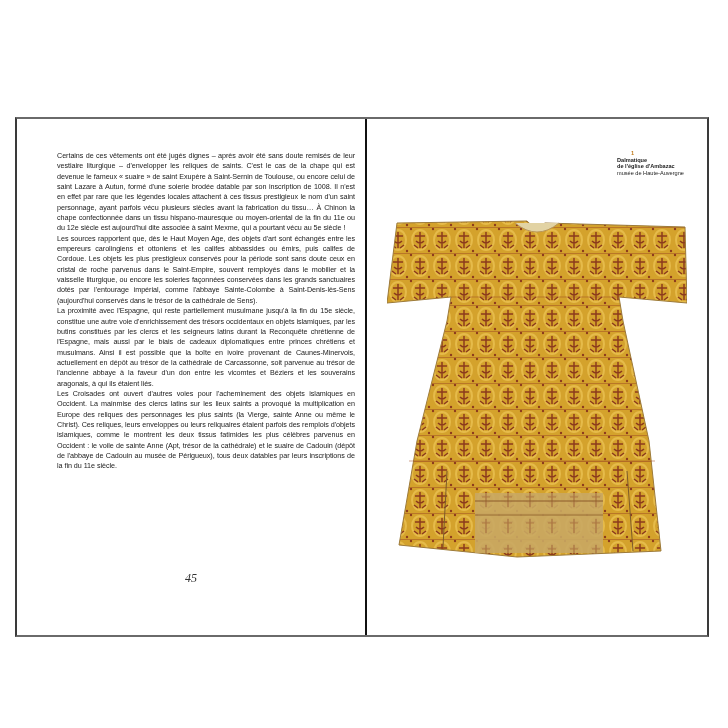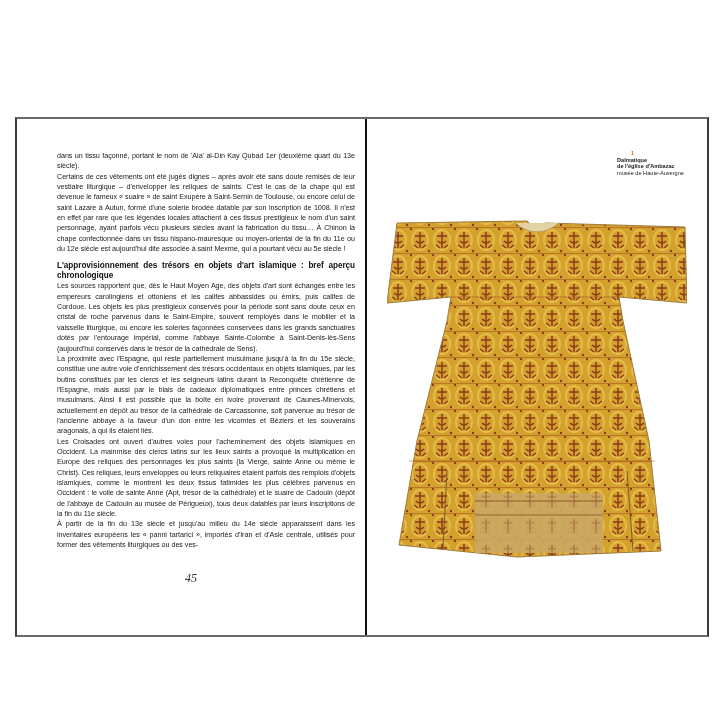--- a/index.html
+++ b/index.html
@@ -46,27 +46,24 @@
   .garment {
     position: absolute; left: 20px; top: 82px; width: 300px; height: 360px;
   }
 </style>
 </head>
 <body>
 
 <div class="book">
   <div class="page-left">
     <div class="text-col">
-      <p>dans un tissu façonné, portant le nom de 'Ala' al-Din Kay Qubad 1er (deuxième quart du 13e siècle).</p>
       <p>Certains de ces vêtements ont été jugés dignes – après avoir été sans doute remisés de leur vestiaire liturgique – d'envelopper les reliques de saints. C'est le cas de la chape qui est devenue le fameux « suaire » de saint Exupère à Saint-Sernin de Toulouse, ou encore celui de saint Lazare à Autun, formé d'une soierie brodée datable par son inscription de 1008. Il n'est en effet par rare que les légendes locales attachent à ces tissus prestigieux le nom d'un saint personnage, ayant parfois vécu plusieurs siècles avant la fabrication du tissu… À Chinon la chape confectionnée dans un tissu hispano-mauresque ou moyen-oriental de la fin du 11e ou du 12e siècle est aujourd'hui dite associée à saint Mexme, qui a pourtant vécu au 5e siècle !</p>
-      <h3>L'approvisionnement des trésors en objets d'art islamique : bref aperçu chronologique</h3>
       <p>Les sources rapportent que, dès le Haut Moyen Age, des objets d'art sont échangés entre les empereurs carolingiens et ottoniens et les califes abbassides ou émirs, puis califes de Cordoue. Les objets les plus prestigieux conservés pour la période sont sans doute ceux en cristal de roche parvenus dans le Saint-Empire, souvent remployés dans le mobilier et la vaisselle liturgique, ou encore les soieries façonnées conservées dans les grands sanctuaires dotés par l'entourage impérial, comme l'abbaye Sainte-Colombe à Saint-Denis-lès-Sens (aujourd'hui conservés dans le trésor de la cathédrale de Sens).</p>
       <p>La proximité avec l'Espagne, qui reste partiellement musulmane jusqu'à la fin du 15e siècle, constitue une autre voie d'enrichissement des trésors occidentaux en objets islamiques, par les butins constitués par les clercs et les seigneurs latins durant la Reconquête chrétienne de l'Espagne, mais aussi par le biais de cadeaux diplomatiques entre princes chrétiens et musulmans. Ainsi il est possible que la boîte en ivoire provenant de Caunes-Minervois, actuellement en dépôt au trésor de la cathédrale de Carcassonne, soit parvenue au trésor de l'ancienne abbaye à la faveur d'un don entre les vicomtes et Béziers et les souverains aragonais, à qui ils étaient liés.</p>
       <p>Les Croisades ont ouvert d'autres voies pour l'acheminement des objets islamiques en Occident. La mainmise des clercs latins sur les lieux saints a provoqué la multiplication en Europe des reliques des personnages les plus saints (la Vierge, sainte Anne ou même le Christ). Ces reliques, leurs enveloppes ou leurs reliquaires étaient parfois des remplois d'objets islamiques, comme le montrent les deux tissus fatimides les plus célèbres parvenus en Occident : le voile de sainte Anne (Apt, trésor de la cathédrale) et le suaire de Cadouin (dépôt de l'abbaye de Cadouin au musée de Périgueux), tous deux datables par leurs inscriptions de la fin du 11e siècle.</p>
-      <p>À partir de la fin du 13e siècle et jusqu'au milieu du 14e siècle apparaissent dans les inventaires européens les « panni tartarici », importés d'Iran et d'Asie centrale, utilisés pour former des vêtements liturgiques ou des ves-</p>
     </div>
     <div class="folio">45</div>
   </div>
 
   <div class="spine"></div>
 
   <div class="page-right">
     <div class="caption">
       <span class="num">1</span>
       <span class="title">Dalmatique</span>

